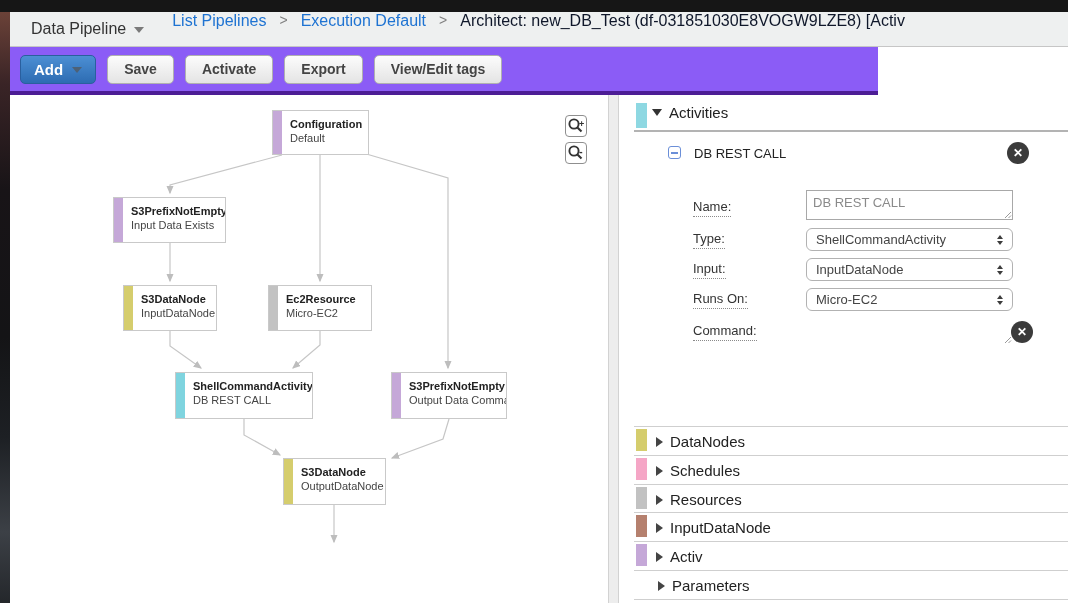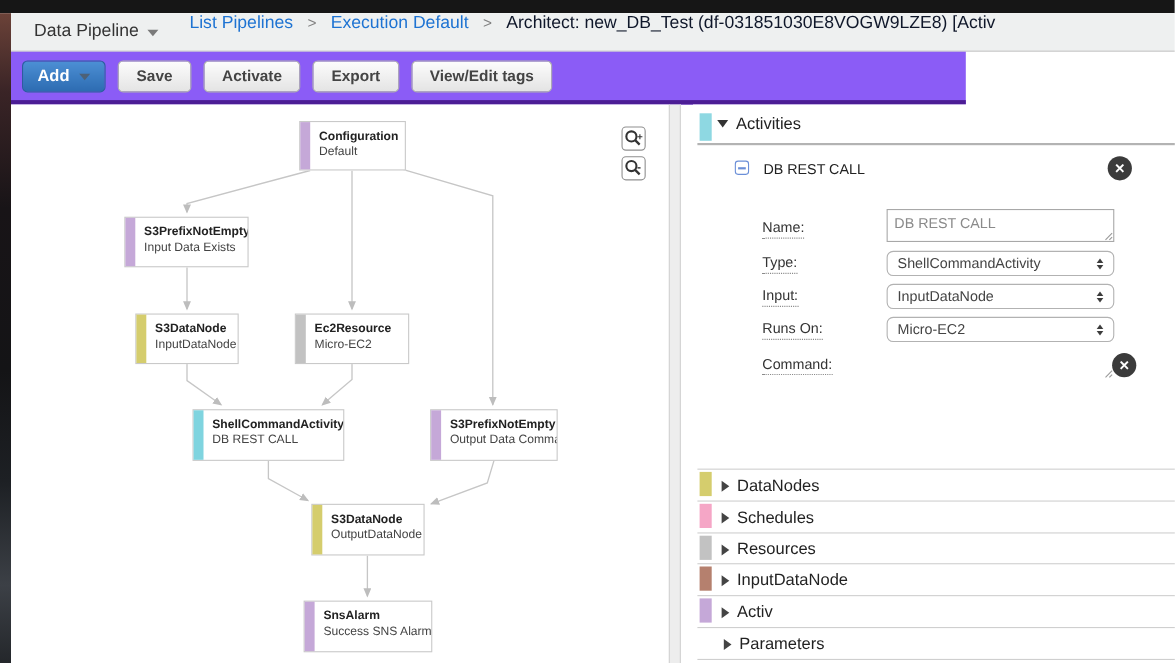--- a/index.html
+++ b/index.html
@@ -181,27 +181,20 @@
         <div class="node-sub">Output Data Command</div>
           </div>
       </div>
       <div class="node" style="left:273px;top:363px;width:103px;height:47px">
         <div class="stripe" style="background-color: rgb(213, 205, 109);"></div>
         <div class="node-text">
             <div class="node-title">S3DataNode</div>
         <div class="node-sub">OutputDataNode</div>
           </div>
       </div>
-      <div class="node" style="left:266px;top:451px;width:117px;height:47px">
-        <div class="stripe" style="background-color: rgb(197, 168, 216);"></div>
-        <div class="node-text">
-            <div class="node-title">SnsAlarm</div>
-        <div class="node-sub">Success SNS Alarm</div>
-          </div>
-      </div>
 
       <div class="zoom-btn" style="left:555px;top:20px">
         <svg width="18" height="18" viewBox="0 0 18 18">
           <circle cx="7" cy="7" r="4.6" fill="none" stroke="#333" stroke-width="1.9"></circle>
           <line x1="10.4" y1="10.4" x2="14.5" y2="14.5" stroke="#333" stroke-width="2.1"></line>
           <text x="12" y="10" font-size="9" font-weight="bold" fill="#333">+</text>
         </svg>
       </div>
       <div class="zoom-btn" style="left:555px;top:47px">
         <svg width="18" height="18" viewBox="0 0 18 18">

